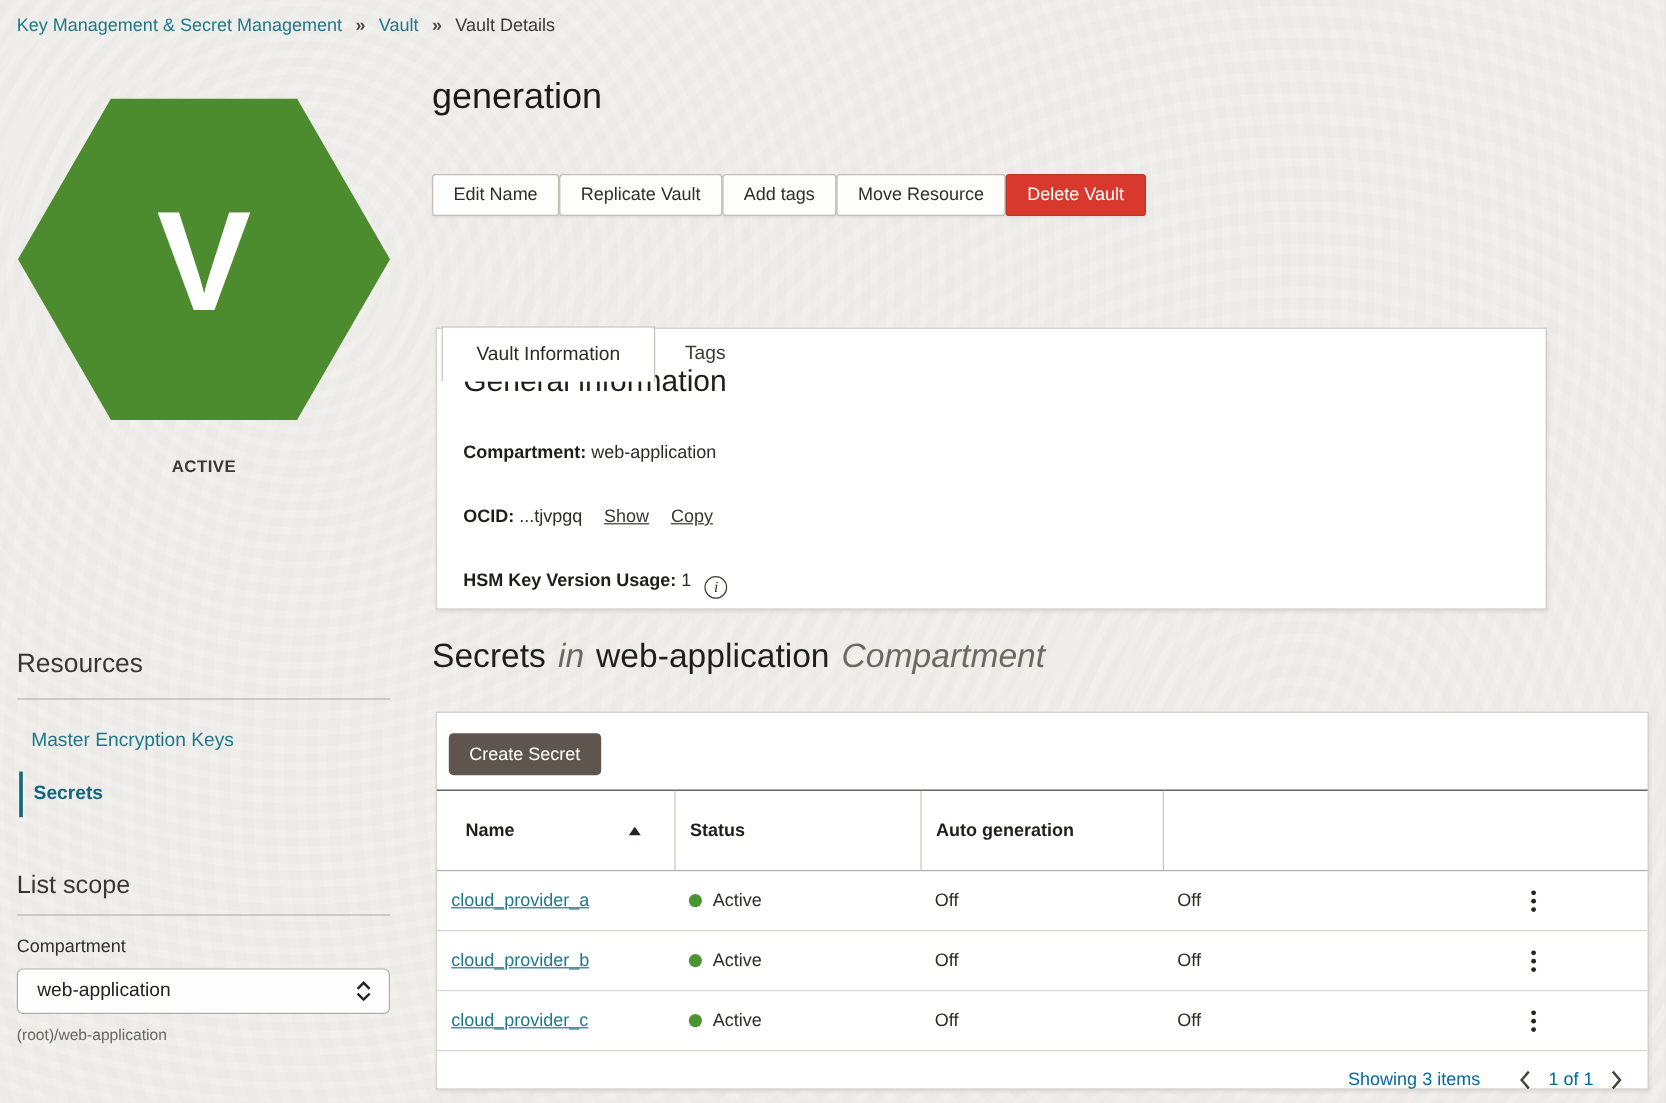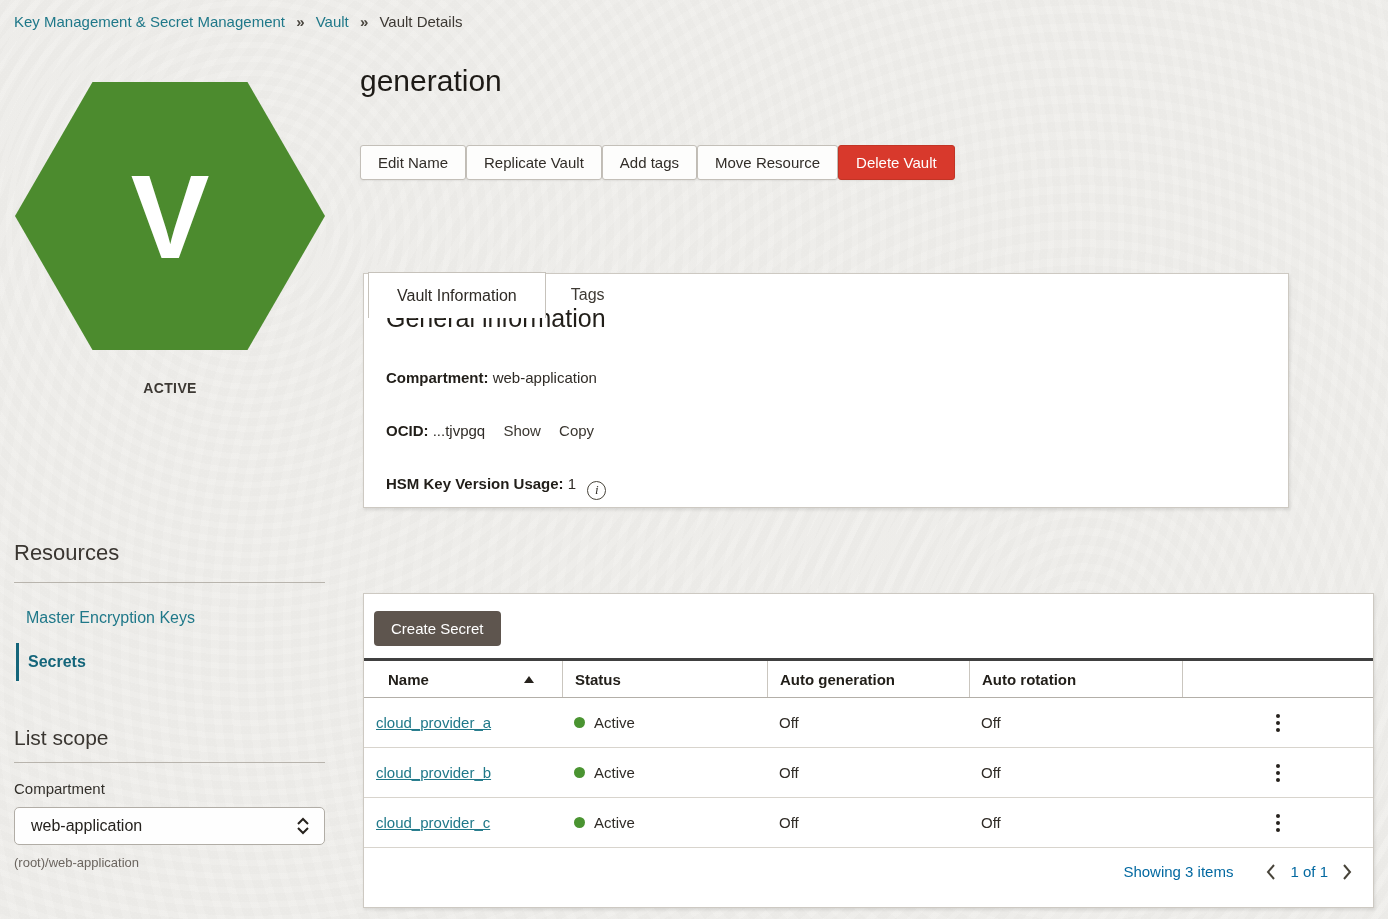--- a/index.html
+++ b/index.html
@@ -66,42 +66,42 @@
 
   .panel{
     position:absolute; left:363px; top:273px; width:926px; height:235px;
     background:#fff; border:1px solid #cdc9c2; z-index:1;
     box-shadow:1px 2px 3px rgba(0,0,0,0.10);
     padding:30px 0 0 22px;
   }
   .panel h2{ font-size:25px; font-weight:400; color:#211e19; margin-bottom:25px; }
   .info-row{ font-size:15px; margin-bottom:21px; color:#2f2b26;margin-top:36px; }
   .info-row b{ color:#211e19; }
-  .inline-link{ color:#3b3731; margin-left:14px; }
+  .inline-link{ color:#3b3731; text-decoration:underline; margin-left:14px; }
   .info-icon{
     display:inline-flex; width:19px; height:19px; border:1.4px solid #474339; border-radius:50%;
     align-items:center; justify-content:center; margin-left:7px; vertical-align:-5px; cursor:pointer;
   }
   .info-icon::before{ content:"i"; font-family:"Liberation Serif", serif; font-style:italic; font-size:13px; color:#33302b; }
 
   .secrets-heading{ position:absolute; left:360px; top:531px; font-size:28px; font-weight:400; color:#211e19; }
   .secrets-heading .part{ margin-right:10px; }
   .secrets-heading .it{ font-style:italic; color:#6e6861; }
 
   
   .table-card{
     position:absolute; left:363px; top:593px; width:1011px; height:315px;
     background:#fff; border:1px solid #cdc9c2; box-shadow:1px 2px 3px rgba(0,0,0,0.10);
   }
   .toolbar{ height:64px; padding:17px 0 0 10px; }
   .btn-create{
     height:35px; padding:0 17px; font-size:15px; color:#fff; background:#5e554e;
     border:none; border-radius:4px; cursor:pointer; font-family:"Liberation Sans", sans-serif;
   }
-  .thead{ display:flex; height:40px; border-top:3px solid #404040; border-bottom:1px solid #b3afa8; font-size:15px; font-weight:bold; color:#211e19; }
+  .thead{ display:flex; height:68px; border-top:1px solid #404040; border-bottom:1px solid #b3afa8; font-size:15px; font-weight:bold; color:#211e19; }
   .thead .cell{ display:flex; align-items:center; border-left:1px solid #cac6bf; padding-left:12px; }
   .thead .cell:first-child{ border-left:none; padding-left:24px; justify-content:space-between; padding-right:28px; }
   .col-name{ width:198px; } .col-status{ width:205px; } .col-gen{ width:202px; } .col-rot{ width:213px; } .col-act{ width:191px; }
   .sort-asc{ width:0; height:0; border-left:5px solid transparent; border-right:5px solid transparent; border-bottom:7px solid #26221d; }
   .trow{ display:flex; height:50px; align-items:center; border-bottom:1px solid #d8d4cd; font-size:15px; color:#2f2b26; }
   .trow .cell{ display:flex; align-items:center; padding-left:12px; }
   .trow .cell:first-child{ padding-left:12px; }
   .trow a{ color:#1f7889; text-decoration:underline; }
   .dot{ width:11px; height:11px; border-radius:50%; background:#4a9431; margin-right:9px; }
   .trow .col-act{ justify-content:center; padding-left:0; }
@@ -184,34 +184,36 @@
       <a class="inline-link">Show</a>
       <a class="inline-link">Copy</a>
     </div>
     <div class="info-row">
       <b>HSM Key Version Usage:</b>
       <span>1</span>
       <span class="info-icon"></span>
     </div>
   </div>
 
+  <h2 class="secrets-heading">
+    <span class="part">Secrets</span><span class="part it">in</span><span class="part">web-application</span><span class="it">Compartment</span>
+  </h2>
 
   <div class="table-card">
     <div class="toolbar">
       <button class="btn-create">Create Secret</button>
     </div>
 
     <div class="thead">
       <div class="cell col-name">
         <span>Name</span>
         <span class="sort-asc"></span>
       </div>
       <div class="cell col-status">Status</div>
       <div class="cell col-gen">Auto generation</div>
-      <div class="cell col-rot">Auto rotation</div>
       <div class="cell col-act"></div>
     </div>
 
     <div class="trow">
       <div class="cell col-name">
           <a>cloud_provider_a</a>
         </div>
       <div class="cell col-status">
           <span class="dot"></span>
           <span>Active</span>

